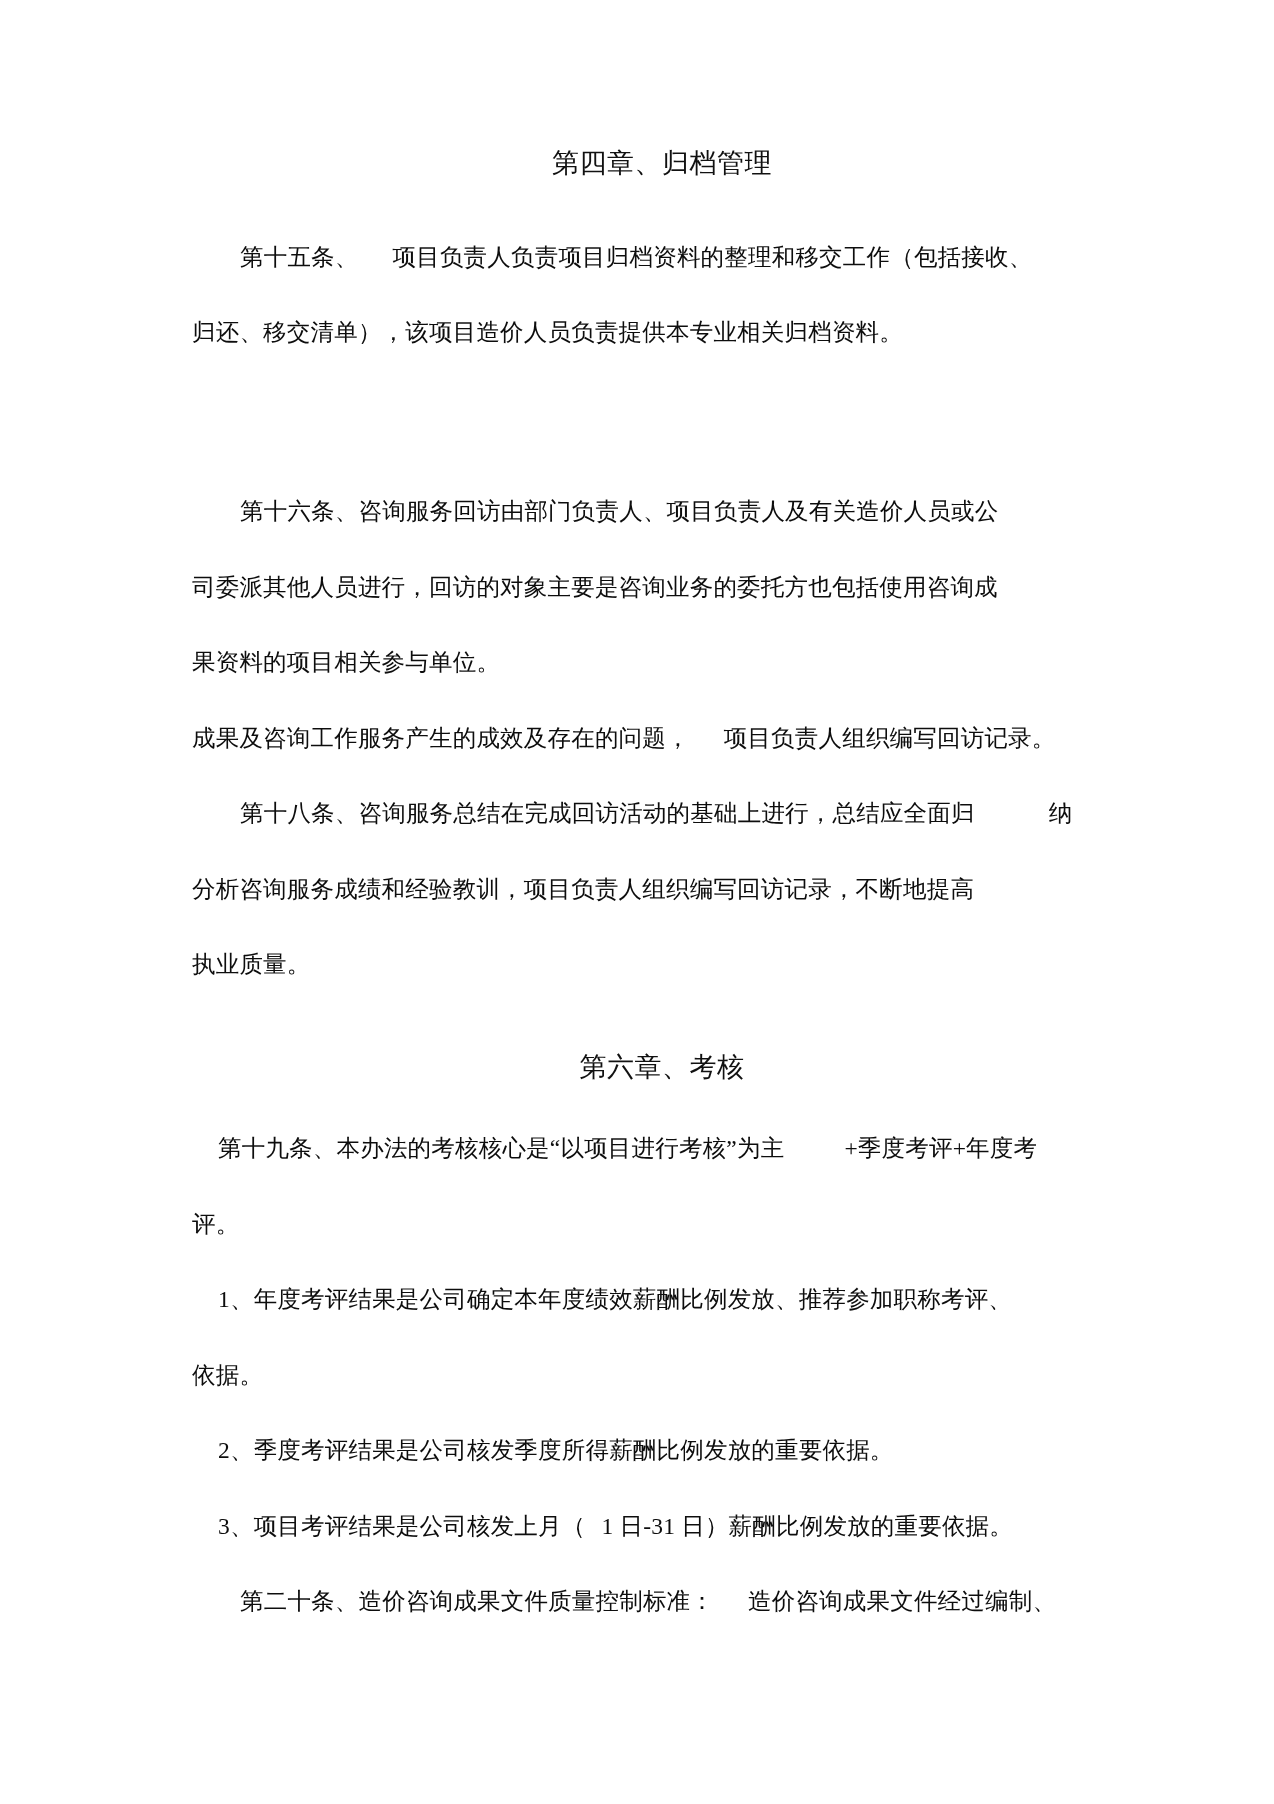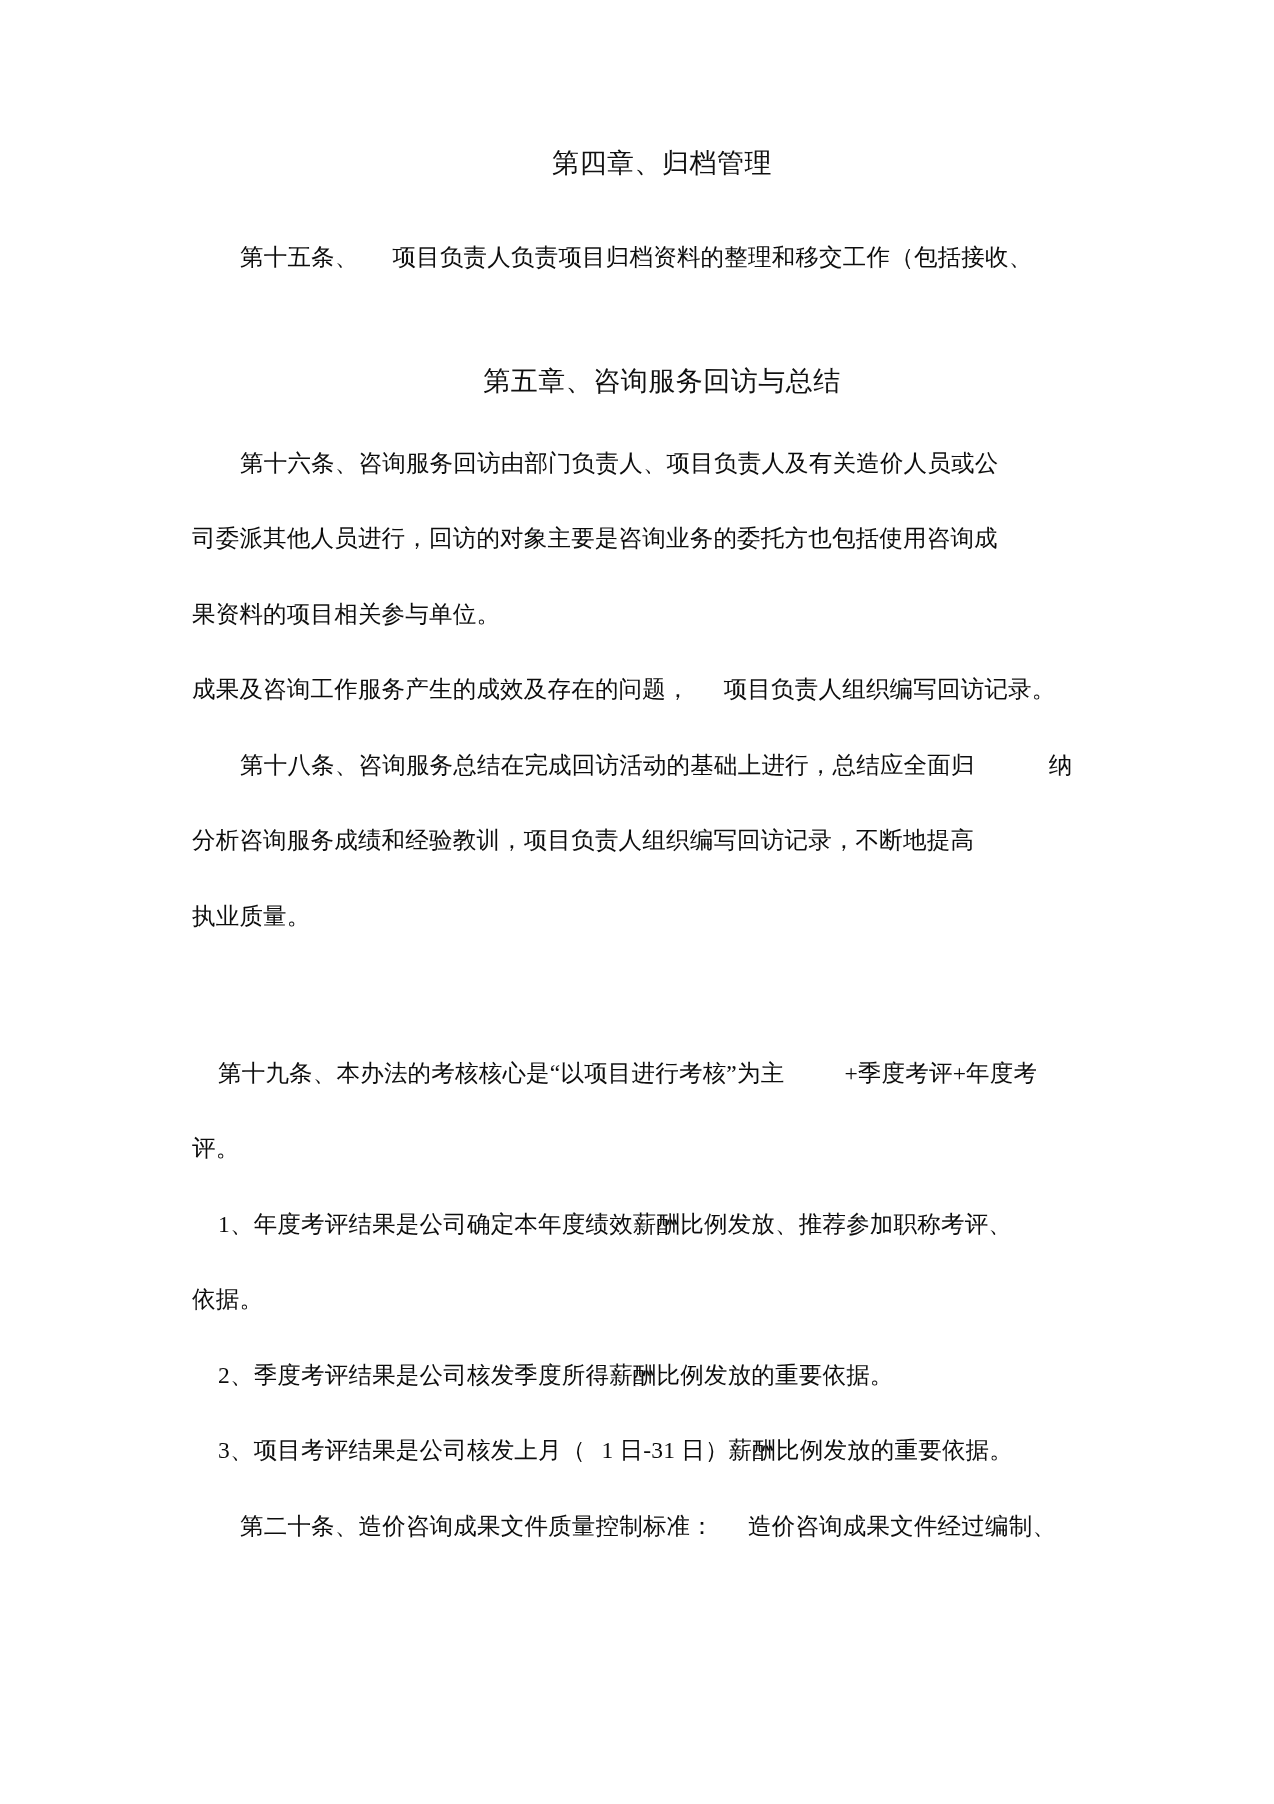--- a/index.html
+++ b/index.html
@@ -72,24 +72,26 @@
 
     <div class="sp-150"></div>
 
     <div class="chapter-heading">第四章、归档管理</div>
 
     <div class="sp-30"></div>
 
     <p class="para indent-2 noindent" style="text-indent:48px;">
       <span>第十五条、</span><span class="gap-md"></span><span>项目负责人负责项目归档资料的整理和移交工作（包括接收、</span>
     </p>
+    <p class="para noindent">
+      <span>归还、移交清单），该项目造价人员负责提供本专业相关归档资料。</span>
+    </p>
 
     <div class="sp-62"></div>
 
-    <div class="chapter-heading">第五章、咨询服务回访与总结</div>
 
     <div class="sp-18"></div>
 
     <p class="para indent-2">
       <span>第十六条、咨询服务回访由部门负责人、项目负责人及有关造价人员或公</span>
     </p>
     <p class="para noindent">
       <span>司委派其他人员进行，回访的对象主要是咨询业务的委托方也包括使用咨询成</span>
     </p>
     <p class="para noindent">
@@ -105,20 +107,21 @@
     </p>
     <p class="para noindent">
       <span>分析咨询服务成绩和经验教训，项目负责人组织编写回访记录，不断地提高</span>
     </p>
     <p class="para noindent">
       <span>执业质量。</span>
     </p>
 
     <div class="sp-40"></div>
 
+    <div class="chapter-heading">第六章、考核</div>
 
     <div class="sp-18"></div>
 
     <p class="para indent-1">
       <span>第十九条、本办法的考核核心是“以项目进行考核”为主</span><span class="gap-lg"></span><span>+季度考评+年度考</span>
     </p>
     <p class="para noindent">
       <span>评。</span>
     </p>
 

